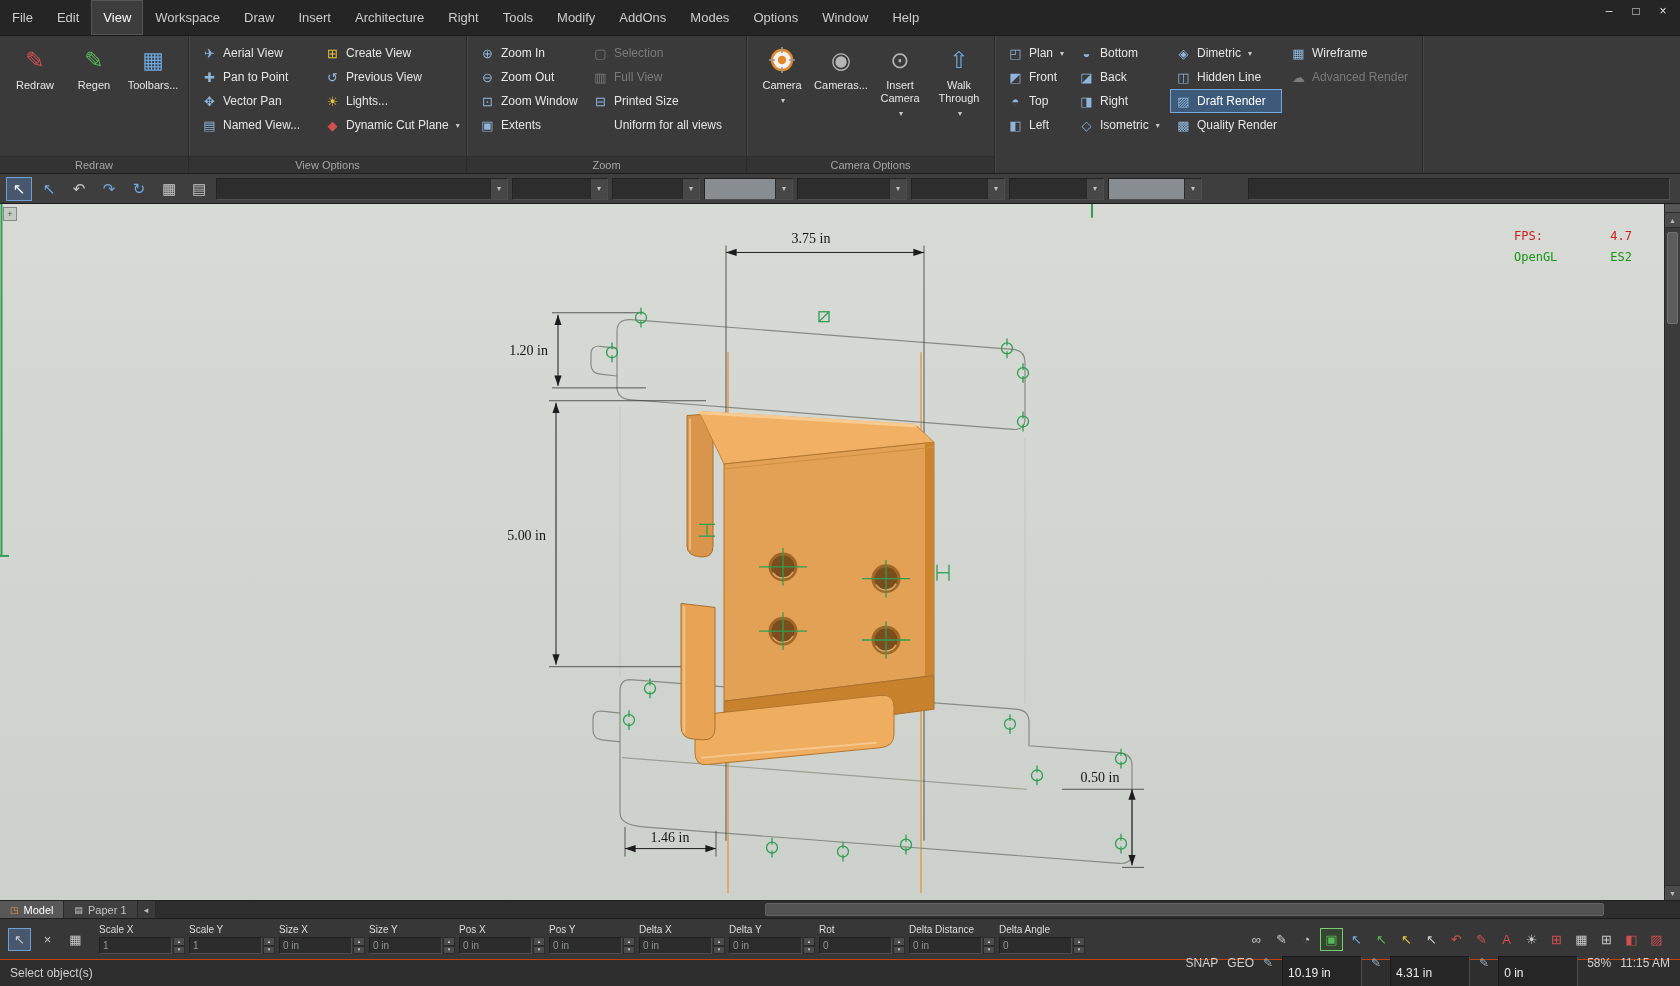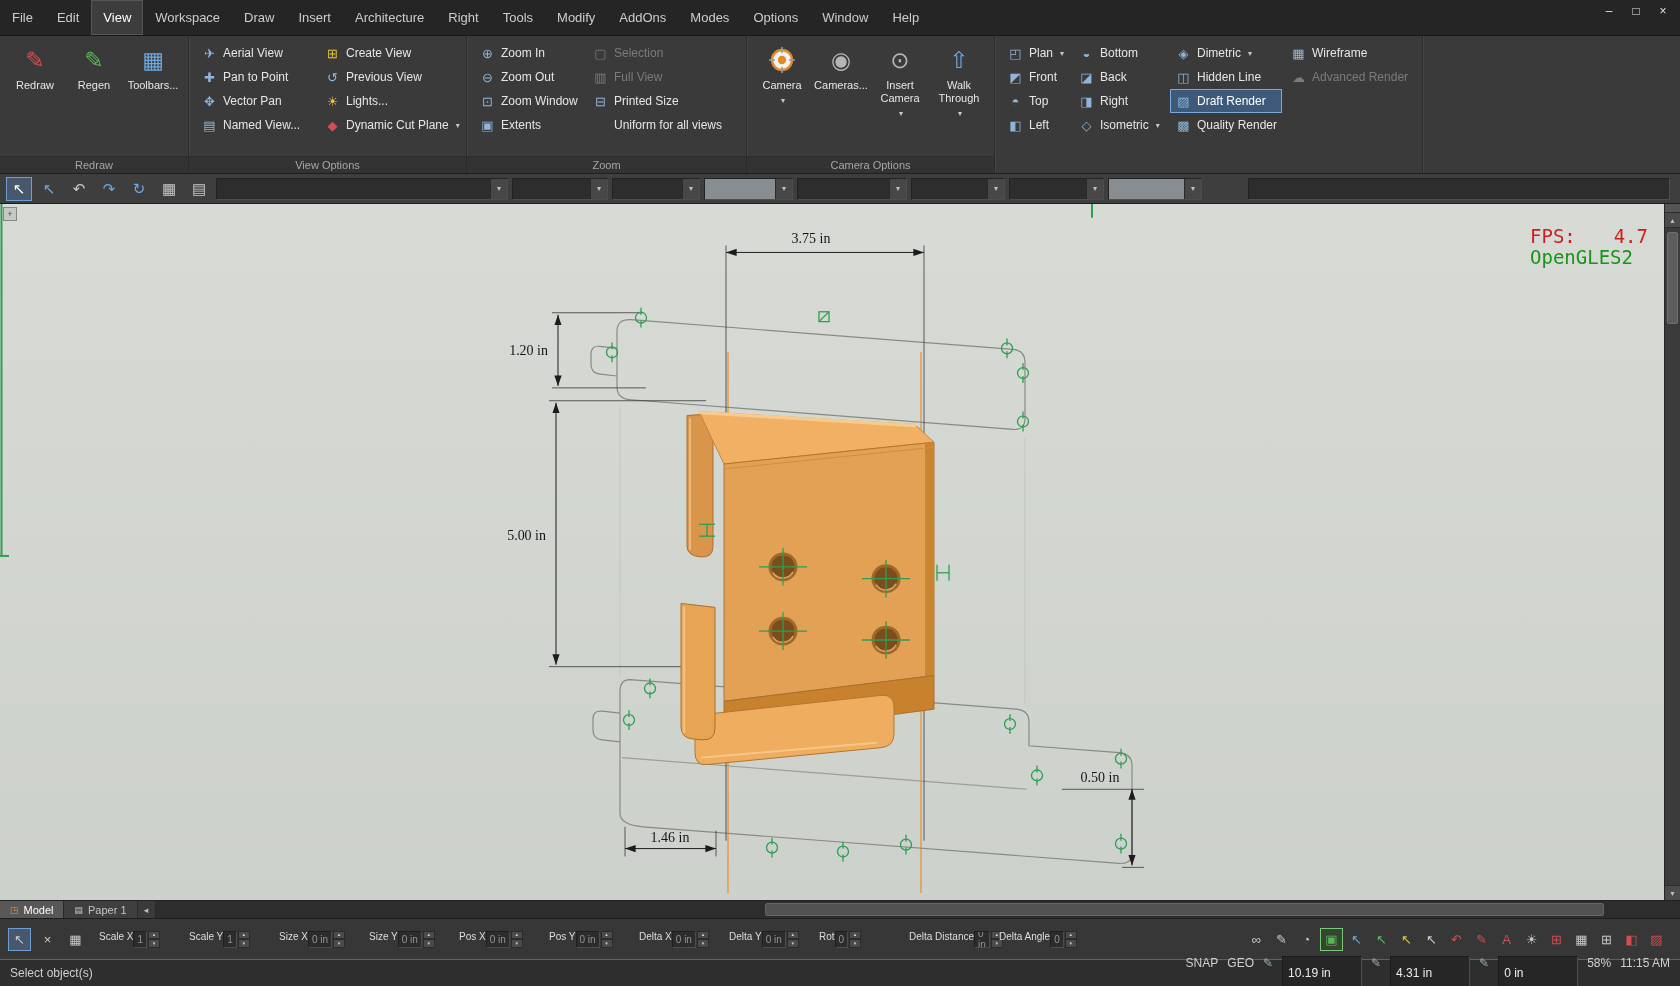--- a/index.html
+++ b/index.html
@@ -52,24 +52,24 @@
   .combo.litface .cbody{background:#888d91;}
   .cbtn{width:17px;background:#474747;border-left:1px solid #2a2a2a;display:flex;
     align-items:center;justify-content:center;color:#c0c0c0;font-size:8px;}
   .longfield{height:22px;flex:1;margin-left:42px;margin-right:4px;background:#2d2d2d;
     border:1px solid #222;border-right-color:#4d4d4d;border-bottom-color:#4d4d4d;}
 
   
   .canvasrow{flex:1;display:flex;min-height:0;}
   .canvas{position:relative;flex:1;background:linear-gradient(#d7dad5,#cdd1cc);overflow:hidden;}
   .canvas svg{position:absolute;inset:0;width:100%;height:100%;display:block;}
-  .fps{position:absolute;top:22px;right:16px;width:118px;
-    font-family:"DejaVu Sans Mono",monospace;font-size:19px;line-height:21px;}
+  .fps{position:absolute;top:22px;right:32px;width:118px;
+    font-family:"DejaVu Sans Mono",monospace;font-size:12px;line-height:21px;}
   .fpsline{display:flex;justify-content:space-between;color:#cc1f1f;}
-  .glline{display:flex;justify-content:flex-start;color:#169616;}
+  .glline{display:flex;justify-content:space-between;color:#169616;gap:32px;}
   .cornerwidget{position:absolute;top:3px;left:3px;width:14px;height:14px;background:#c6cac4;
     border:1px solid #858a84;color:#44504a;font-size:9px;display:flex;align-items:center;justify-content:center;}
   .vscroll{width:16px;background:#3b3b3b;border-left:1px solid #262626;
     display:flex;flex-direction:column;align-items:stretch;}
   .sbox{height:15px;background:#4b4b4b;border-bottom:1px solid #2c2c2c;color:#bdbdbd;
     font-size:7px;display:flex;align-items:center;justify-content:center;}
   .sboxsplit{height:9px;background:#555;border-bottom:1px solid #2c2c2c;}
   .vtrack{flex:1;position:relative;}
   .vthumb{position:absolute;top:4px;left:2px;right:2px;height:92px;background:#5d5d5d;
     border:1px solid #707070;border-radius:2px;}
@@ -89,21 +89,21 @@
     border:1px solid #646464;border-radius:2px;}
 
   
   .inspector{height:41px;background:#373737;border-top:1px solid #1e1e1e;display:flex;
     align-items:center;padding:0 8px;}
   .insp-left{display:flex;gap:5px;margin-right:12px;}
   .itool{width:23px;height:23px;display:flex;align-items:center;justify-content:center;
     font-size:13px;color:#c9c9c9;}
   .itool.pressed{background:#47586e;box-shadow:inset 0 0 0 1px #6f9fd0;}
   .itool.activegreen{background:#36452f;box-shadow:inset 0 0 0 1px #79c979;}
-  .fieldgrp{width:86px;margin-right:4px;display:flex;flex-direction:row;}
+  .fieldgrp{width:86px;margin-right:4px;display:flex;flex-direction:column;}
   .flabel{color:#dedede;font-size:10px;height:13px;line-height:12px;white-space:nowrap;}
   .fieldrow{display:flex;height:17px;}
   .finput{flex:1;background:#2c2c2c;border:1px solid #1f1f1f;border-right-color:#4d4d4d;
     border-bottom-color:#4d4d4d;color:#8f9696;font-size:10px;padding:0 3px;
     display:flex;align-items:center;overflow:hidden;}
   .spin{width:12px;display:flex;flex-direction:column;margin-left:1px;}
   .spin span{flex:1;background:#4b4b4b;border:1px solid #2b2b2b;color:#cfcfcf;font-size:5px;
     display:flex;align-items:center;justify-content:center;line-height:1;}
   .insp-tools{margin-left:auto;display:flex;align-items:center;gap:2px;padding-right:4px;}
 

